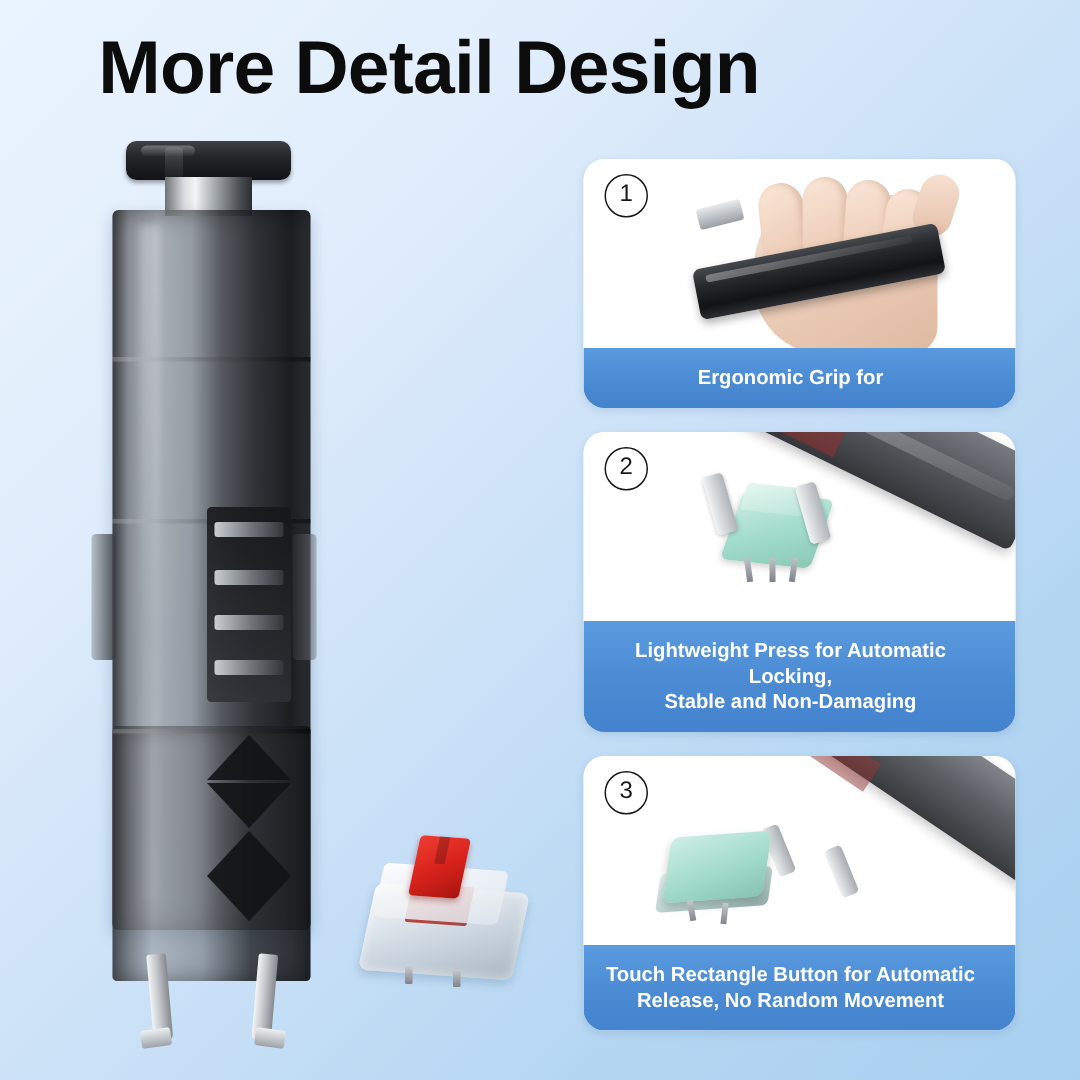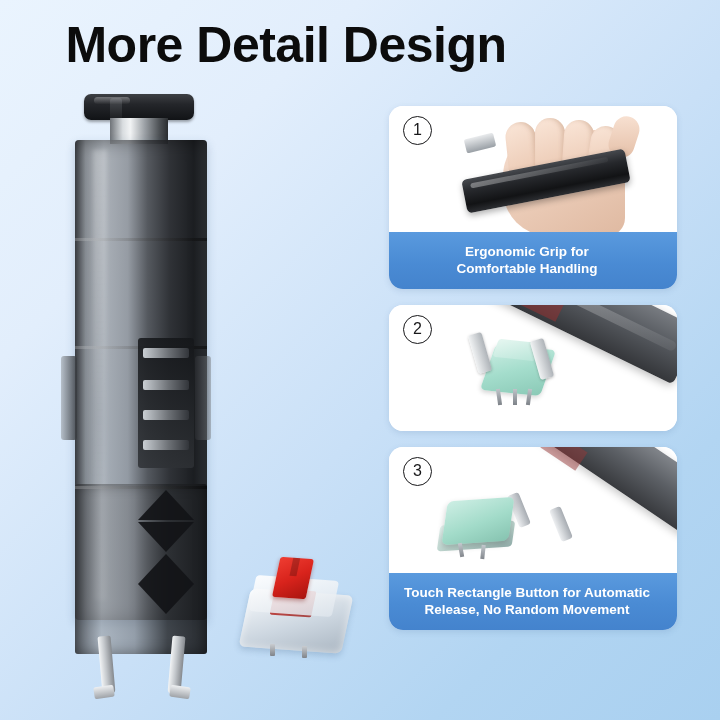--- a/index.html
+++ b/index.html
@@ -636,21 +636,20 @@
         <div class="finger f2"></div>
         <div class="finger f3"></div>
         <div class="finger f4"></div>
         <div class="thumb"></div>
         <div class="tool-held"></div>
         <div class="tool-held-claw"></div>
       </div>
     </div>
     <div class="caption">
       <span class="cap-line">Ergonomic Grip for</span>
-      <span class="cap-line">Comfortable Handling</span>
     </div>
   </div>
 
   <div class="card">
     <div class="card-photo">
       <div class="badge">2</div>
       <div class="render2">
         <div class="bar2"></div>
         <div class="bar2-red"></div>
         <div class="bar2-hi"></div>
@@ -658,20 +657,24 @@
         <div class="green-sw-top"></div>
         <div class="grip-claw g1"></div>
         <div class="grip-claw g2"></div>
         <div class="sw-legs">
           <div class="leg l1"></div>
           <div class="leg l2"></div>
           <div class="leg l3"></div>
         </div>
       </div>
     </div>
+    <div class="caption">
+      <span class="cap-line">Lightweight Press for Automatic Locking,</span>
+      <span class="cap-line">Stable and Non-Damaging</span>
+    </div>
   </div>
 
   <div class="card">
     <div class="card-photo">
       <div class="badge">3</div>
       <div class="render3">
         <div class="bar3"></div>
         <div class="bar3-red"></div>
         <div class="bar3-claw bc1"></div>
         <div class="bar3-claw bc2"></div>

